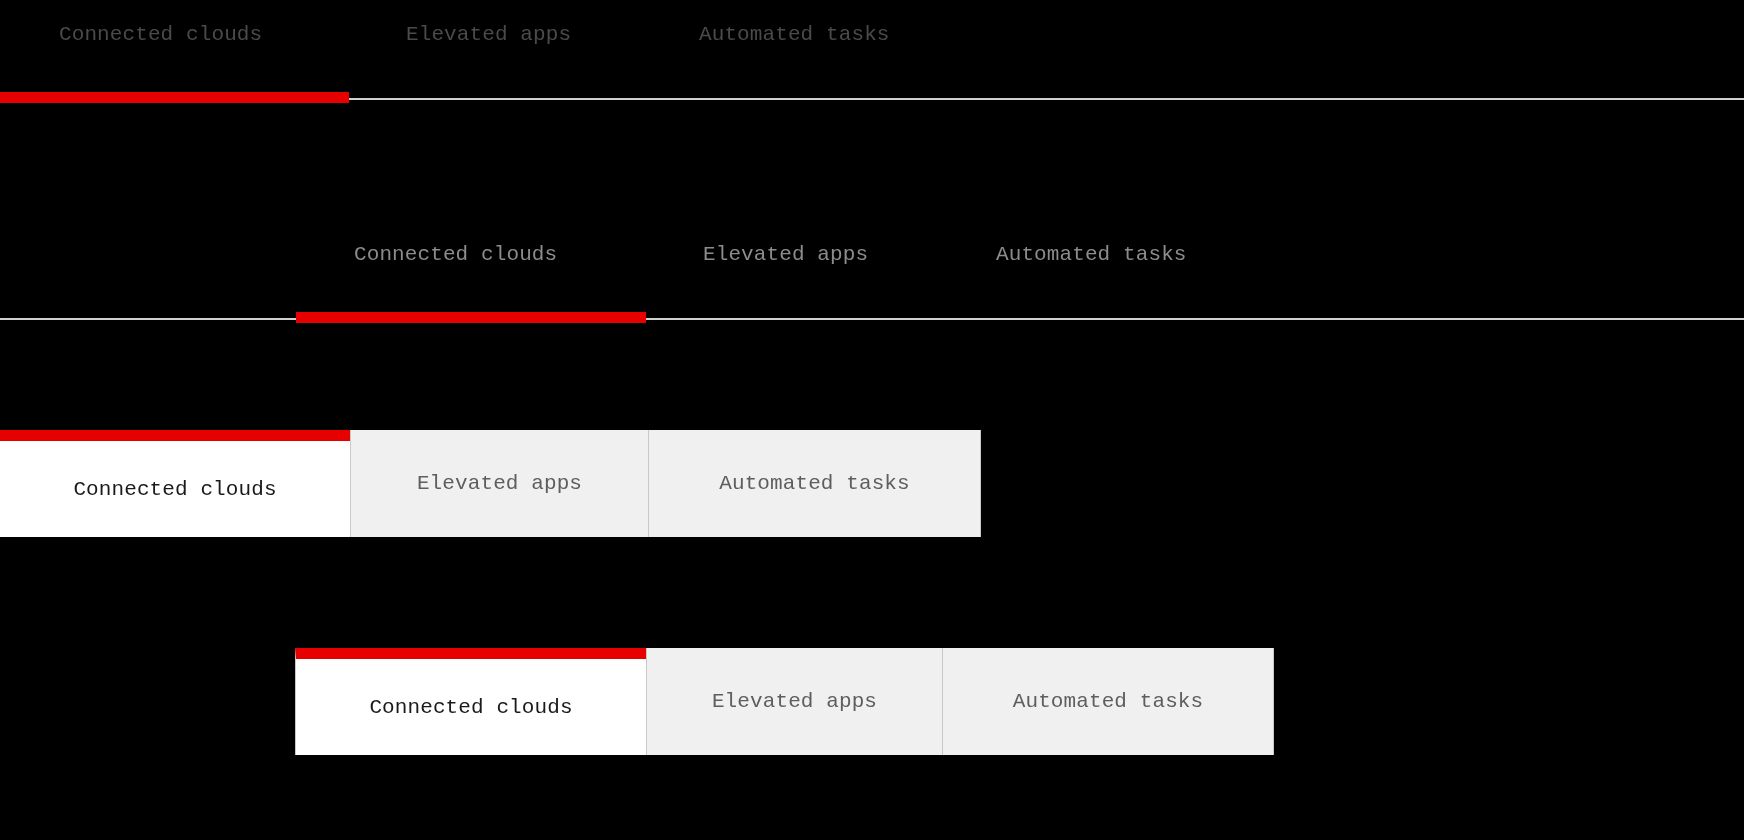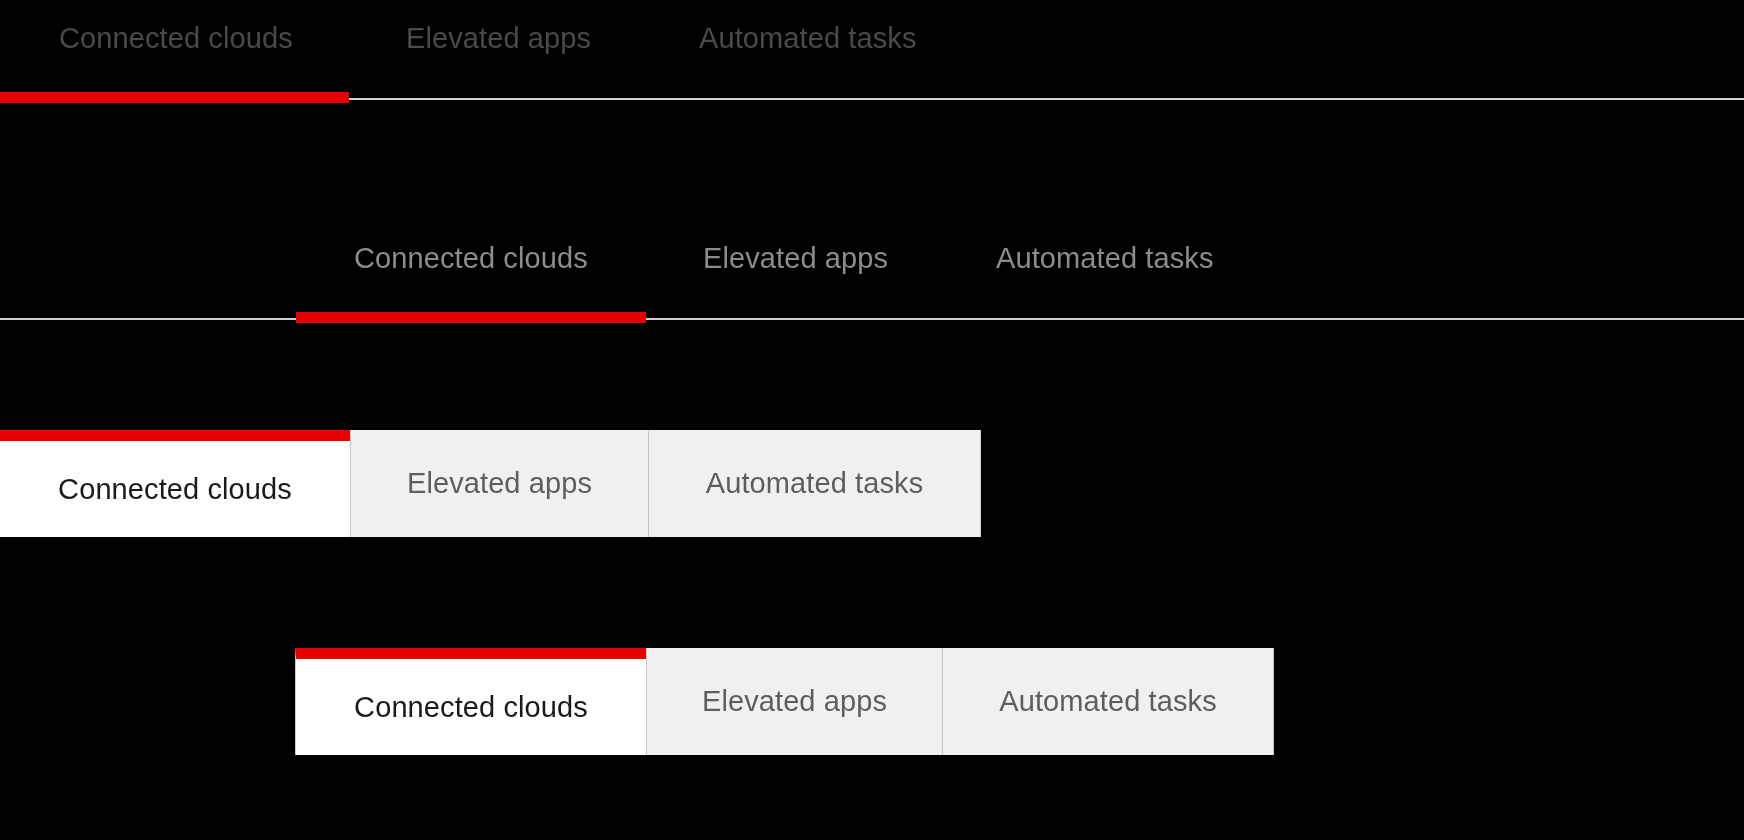--- a/index.html
+++ b/index.html
@@ -20,22 +20,22 @@
   .stage {
     position: absolute;
     left: 0; top: 0;
     width: 1744px;
     height: 840px;
     background: #000000;
   }
 
   
   .tab-label {
-    font-family: Liberation Sans, sans-serif;
-    font-size: 29px;
+    font-family: Liberation Mono, monospace;
+    font-size: 21px;
     font-weight: 400;
     letter-spacing: 0.1px;
     white-space: nowrap;
     line-height: 1;
   }
 
   
   .underline-group {
     position: absolute;
     left: 0;

